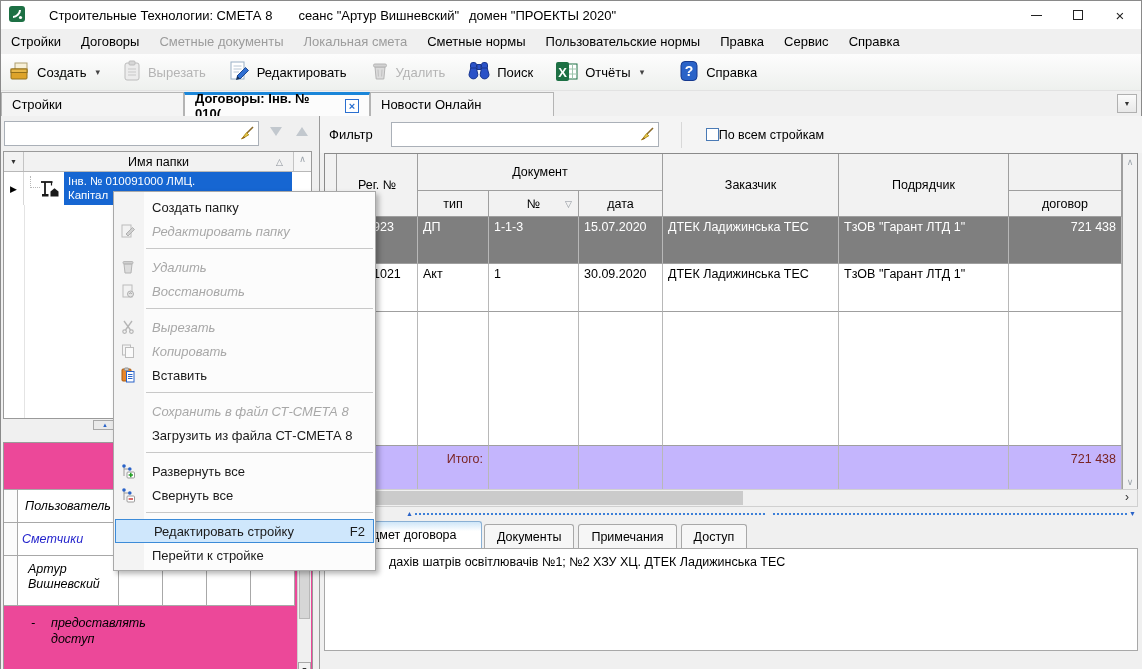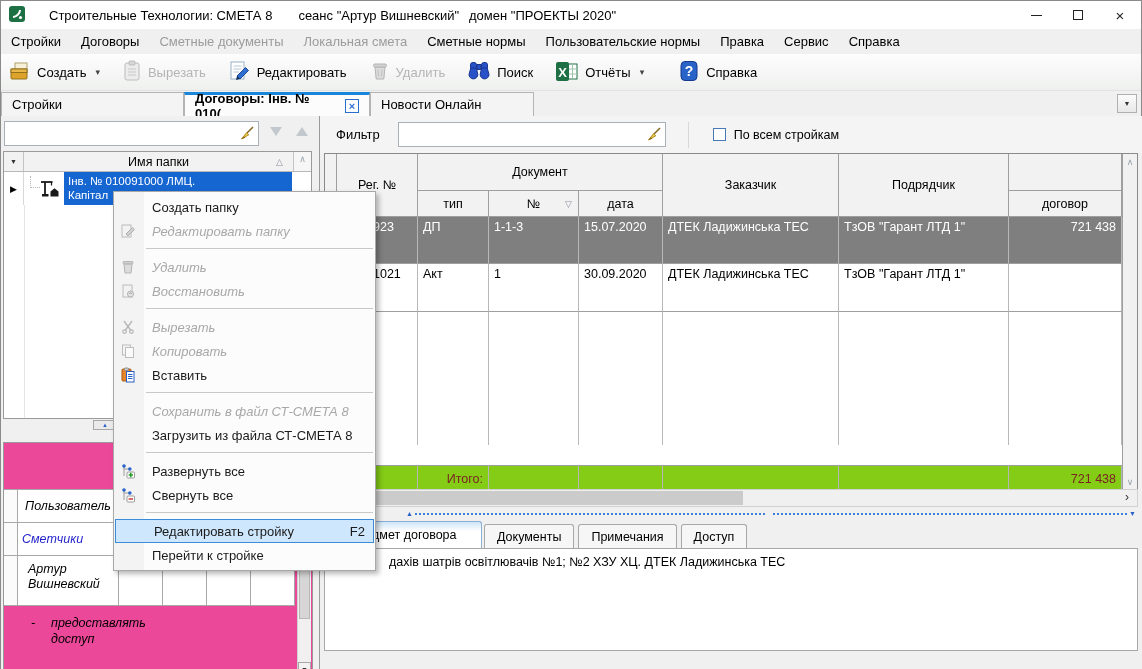--- a/index.html
+++ b/index.html
@@ -34,21 +34,21 @@
   .tb.disabled { color:#b4b4b4; }
   .tb .caret { font-size:9px; color:#444; margin-left:3px; }
 
   
   .tabstrip { position:absolute; top:90px; left:0; right:0; height:25px; background:#f0f0f0;
     display:flex; align-items:flex-end; }
   .tab { height:24px; border:1px solid #b4b4b4; border-bottom:none; background:#f4f4f4;
     display:flex; align-items:center; padding:0 10px; font-size:13px; }
   .tab.t0 { width:183px; }
   .tab.t1 { width:186px; font-weight:bold; background:#fcfcfc; border-top:3px solid #1a86d9; justify-content:space-between; }
-  .tab.t2 { width:164px; }
+  .tab.t2 { width:184px; }
   .tab-close { width:14px; height:14px; border:1px solid #2a6fd0; background:#fff; color:#2a6fd0;
     font-size:11px; line-height:12px; text-align:center; font-weight:bold; margin-left:6px; }
   .tab-dd { position:absolute; right:4px; top:3px; width:20px; height:19px; border:1px solid #b0b0b0;
     background:linear-gradient(#fbfbfb,#e8e8e8); font-size:7px; color:#333; text-align:center; line-height:18px; }
 
   
   .left-panel { position:absolute; left:0; top:115px; width:318px; height:554px; background:#f0f0f0; }
   .search-row { position:absolute; top:3px; left:0; width:318px; height:30px; }
   .search-input { position:absolute; left:3px; top:2px; width:255px; height:25px; background:#fff;
     border:1px solid #aab0b8; }
@@ -103,42 +103,42 @@
     border-left:1px solid #d0d0d0; }
   .up-thumb { position:absolute; top:0; left:1px; width:11px; height:52px; background:#d6d6d6; border:1px solid #b8b8b8; }
   .up-down { position:absolute; bottom:0; left:0; width:13px; height:14px; border:1px solid #a8a8a8;
     background:#f2f2f2; font-size:7px; text-align:center; line-height:13px; color:#333; }
 
   
   .right-panel { position:absolute; left:318px; top:115px; width:824px; height:554px;
     background:#f0f0f0; border-left:1px solid #9a9a9a; }
   .filter-row { position:absolute; top:0; left:0; right:0; height:37px; background:#f4f4f4;
     display:flex; align-items:center; }
-  .filter-label { margin-left:16px; font-size:13px; }
+  .filter-label { margin-left:9px; font-size:13px; }
   .filter-input { position:relative; margin-left:18px; width:268px; height:25px; background:#fff;
     border:1px solid #aab0b8; }
   .filter-input .broom { position:absolute; right:3px; top:3px; }
   .fr-sep { width:1px; height:26px; background:#d8d8d8; margin-left:22px; }
   .chk { width:13px; height:13px; border:1px solid #4a7ab5; background:#fff; margin-left:24px; }
-  .chk-label { margin-left:8px; font-size:12.5px; }
+  .chk-label { font-size:12.5px; }
 
   .grid { position:absolute; left:4px; top:37px; width:814px; border:1px solid #8a8a8a; background:#fff;
     display:grid; grid-template-columns:12px 81px 71px 90px 84px 176px 170px 113px 15px;
     grid-template-rows:37px 26px 47px 48px 133px 45px; font-size:12.5px; }
   .g { border-right:1px solid #b8b8b8; overflow:hidden; }
   .g.h { background:#f2f2f2; border-right:1px solid #9f9f9f; border-bottom:1px solid #9f9f9f;
     display:flex; align-items:center; justify-content:center; position:relative; }
   .g.selh { display:flex; align-items:flex-end; justify-content:center; font-size:6px; color:#333; padding-bottom:4px; }
   .g .subsort { position:absolute; right:6px; font-size:9px; color:#8a9098; }
   .g.d { padding:3px 5px; background:#fff; border-bottom:1px solid #9f9f9f; }
   .g.d.sel { background:#7f7f7f; color:#fff; }
   .g.d.num { text-align:right; }
   .g.regpad { padding-left:36px; }
   .g.e { background:#fff; }
-  .g.t { background:#84cc16; border-top:0; padding:6px 5px; color:#7a2424;margin-top:20px; }
+  .g.t { background:#c4b5fd; border-top:0; padding:6px 5px; color:#7a2424; }
   .g.t.lab { text-align:right; }
   .g.t.num { text-align:right; }
   .g.vsc { grid-column:9; grid-row:1/7; background:#f1f1f1; border-left:1px solid #9f9f9f; border-right:none;
     display:flex; flex-direction:column; justify-content:space-between; align-items:center;
     font-size:9px; color:#9aa2aa; padding:3px 0; }
 
   .h-scroll { position:absolute; left:4px; top:373px; width:814px; height:18px; background:#f0f0f0;
     border:1px solid #d0d0d0; }
   .h-thumb { position:absolute; left:0; top:1px; width:418px; height:14px; background:#cbcbcb; }
   .h-right { position:absolute; right:2px; top:0; width:16px; height:16px; font-size:12px;

